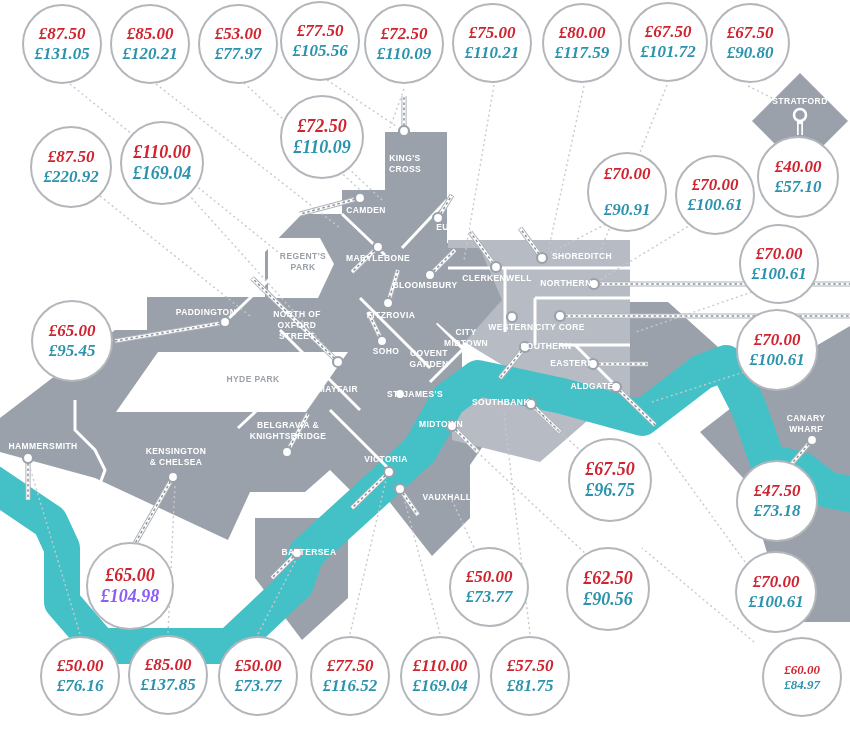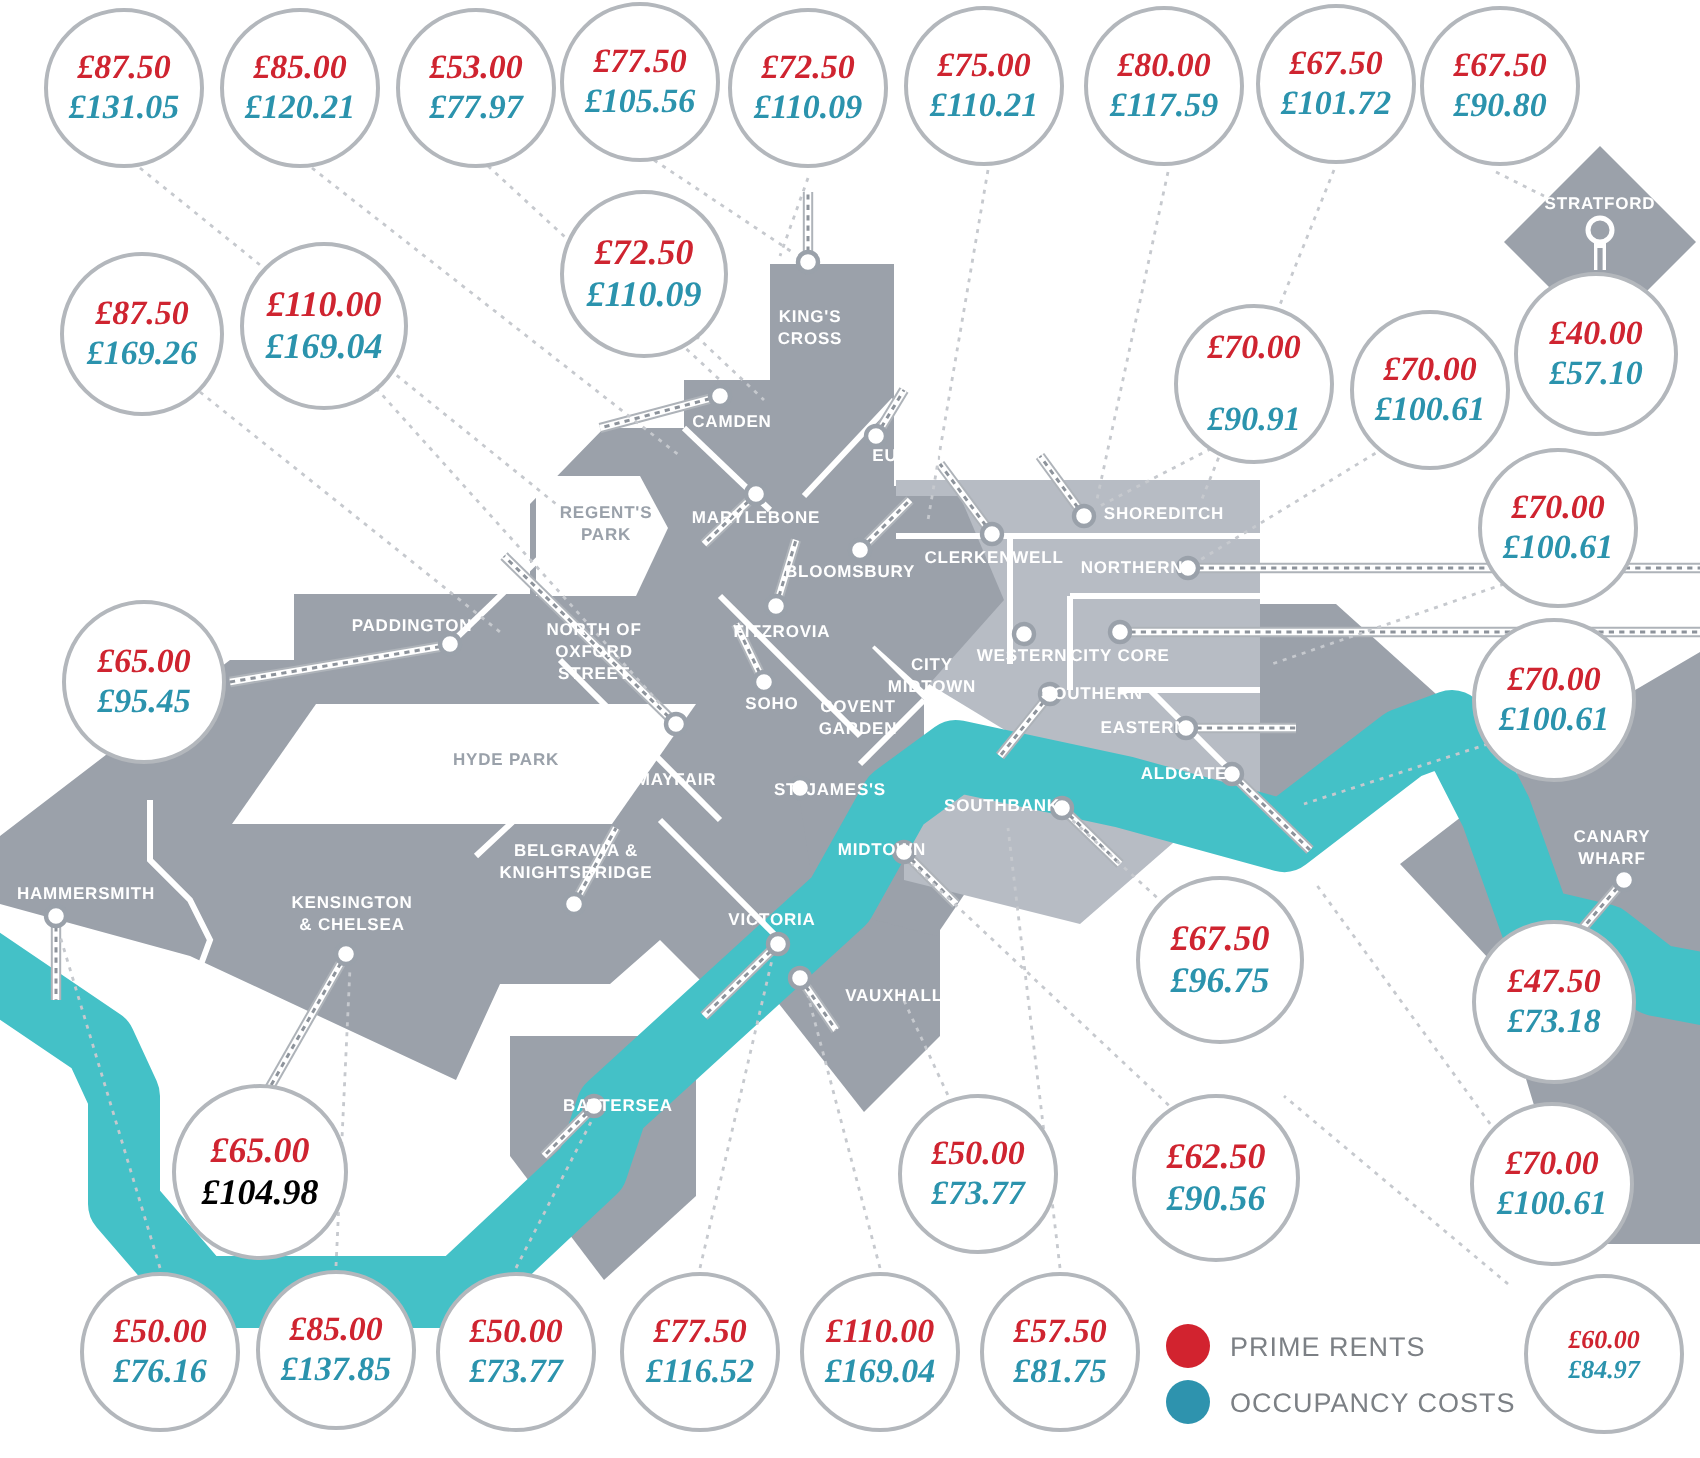--- a/index.html
+++ b/index.html
@@ -297,21 +297,21 @@
       <div class="bubble" style="left: 628px; top: 2px; width: 80px; height: 80px; font-size: 17px;">
         <span style="color: rgb(207, 36, 48);">£67.50</span>
         <span style="color: rgb(43, 147, 173);">£101.72</span>
       </div>
       <div class="bubble" style="left: 710px; top: 3px; width: 80px; height: 80px; font-size: 17px;">
         <span style="color: rgb(207, 36, 48);">£67.50</span>
         <span style="color: rgb(43, 147, 173);">£90.80</span>
       </div>
       <div class="bubble" style="left: 30px; top: 126px; width: 82px; height: 82px; font-size: 17px;">
         <span style="color: rgb(207, 36, 48);">£87.50</span>
-        <span style="color: rgb(43, 147, 173);">£169.26</span>
+        <span style="color: rgb(43, 147, 173);">£220.92</span>
       </div>
       <div class="bubble" style="left: 120px; top: 121px; width: 84px; height: 84px; font-size: 18px;">
         <span style="color: rgb(207, 36, 48);">£110.00</span>
         <span style="color: rgb(43, 147, 173);">£169.04</span>
       </div>
       <div class="bubble" style="left: 280px; top: 95px; width: 84px; height: 84px; font-size: 18px;">
         <span style="color: rgb(207, 36, 48);">£72.50</span>
         <span style="color: rgb(43, 147, 173);">£110.09</span>
       </div>
       <div class="bubble" style="left: 757px; top: 136px; width: 82px; height: 82px; font-size: 17px;">
@@ -349,21 +349,21 @@
       <div class="bubble" style="left: 566px; top: 547px; width: 84px; height: 84px; font-size: 18px;">
         <span style="color: rgb(207, 36, 48);">£62.50</span>
         <span style="color: rgb(43, 147, 173);">£90.56</span>
       </div>
       <div class="bubble" style="left: 449px; top: 547px; width: 80px; height: 80px; font-size: 17px;">
         <span style="color: rgb(207, 36, 48);">£50.00</span>
         <span style="color: rgb(43, 147, 173);">£73.77</span>
       </div>
       <div class="bubble" style="left: 86px; top: 542px; width: 88px; height: 88px; font-size: 18px;">
         <span style="color: rgb(207, 36, 48);">£65.00</span>
-        <span style="color: #000000;">£104.98</span>
+        <span style="color: #8b5cf6;">£104.98</span>
       </div>
       <div class="bubble" style="left: 735px; top: 551px; width: 82px; height: 82px; font-size: 17px;">
         <span style="color: rgb(207, 36, 48);">£70.00</span>
         <span style="color: rgb(43, 147, 173);">£100.61</span>
       </div>
       <div class="bubble" style="left: 40px; top: 636px; width: 80px; height: 80px; font-size: 17px;">
         <span style="color: rgb(207, 36, 48);">£50.00</span>
         <span style="color: rgb(43, 147, 173);">£76.16</span>
       </div>
       <div class="bubble" style="left: 128px; top: 635px; width: 80px; height: 80px; font-size: 17px;">
@@ -385,23 +385,13 @@
       <div class="bubble" style="left: 490px; top: 636px; width: 80px; height: 80px; font-size: 17px;">
         <span style="color: rgb(207, 36, 48);">£57.50</span>
         <span style="color: rgb(43, 147, 173);">£81.75</span>
       </div>
       <div class="bubble" style="left: 762px; top: 637px; width: 80px; height: 80px; font-size: 13px;">
         <span style="color: rgb(207, 36, 48);">£60.00</span>
         <span style="color: rgb(43, 147, 173);">£84.97</span>
       </div>
     </div>
 
-  <div class="legend" id="legend">
-      <div class="legend-row">
-        <span class="legend-dot" style="background: rgb(210, 35, 47);"></span>
-        <span class="legend-lbl">PRIME RENTS</span>
-      </div>
-      <div class="legend-row">
-        <span class="legend-dot" style="background: rgb(46, 147, 174);"></span>
-        <span class="legend-lbl">OCCUPANCY COSTS</span>
-      </div>
-    </div>
 </div>
 
 </body></html>

